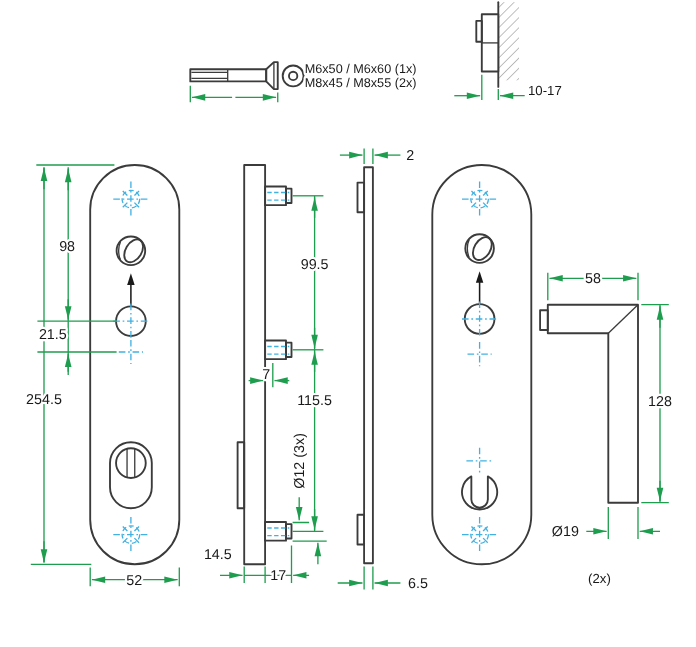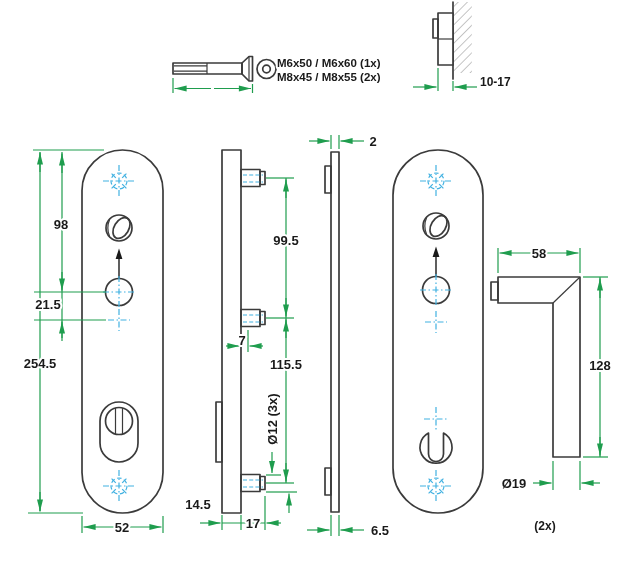--- a/index.html
+++ b/index.html
@@ -1,16 +1,16 @@
 <!DOCTYPE html>
 <html style="--outline: #3b3b3b; --dim: #1f9d4e; --center: #41b1e1; --txt: #1a1a1a; --bg: #ffffff;"><head>
 <meta charset="utf-8">
 <style>
   html,body{margin:0;padding:0;background:#fff;}
-  #stage{width:633px;height:588px;background:var(--bg,#fff);position:relative;font-family:"Liberation Sans",sans-serif;font-weight:bold;}
+  #stage{width:633px;height:588px;background:var(--bg,#fff);position:relative;font-family:"Liberation Sans",sans-serif;}
   svg{display:block;}
   .ol{stroke:var(--outline,#3b3b3b);fill:none;stroke-width:1.7;stroke-linejoin:round;stroke-linecap:round;}
   .olf{stroke:var(--outline,#3b3b3b);fill:#fff;stroke-width:1.7;stroke-linejoin:round;}
   .olt{stroke:var(--outline,#3b3b3b);fill:none;stroke-width:1.2;}
   .dim{stroke:var(--dim,#1f9d4e);fill:none;stroke-width:1.2;}
   .dimfill{fill:var(--dim,#1f9d4e);stroke:none;}
   .cl{stroke:var(--center,#41b1e1);fill:none;stroke-width:1.2;}
   .cl-dashdot{stroke-dasharray:6 2.5 1.5 2.5;}
   .cl-dash{stroke-dasharray:4 2.2;}
   .cl-circ{stroke-dasharray:4.5 2.6;}

